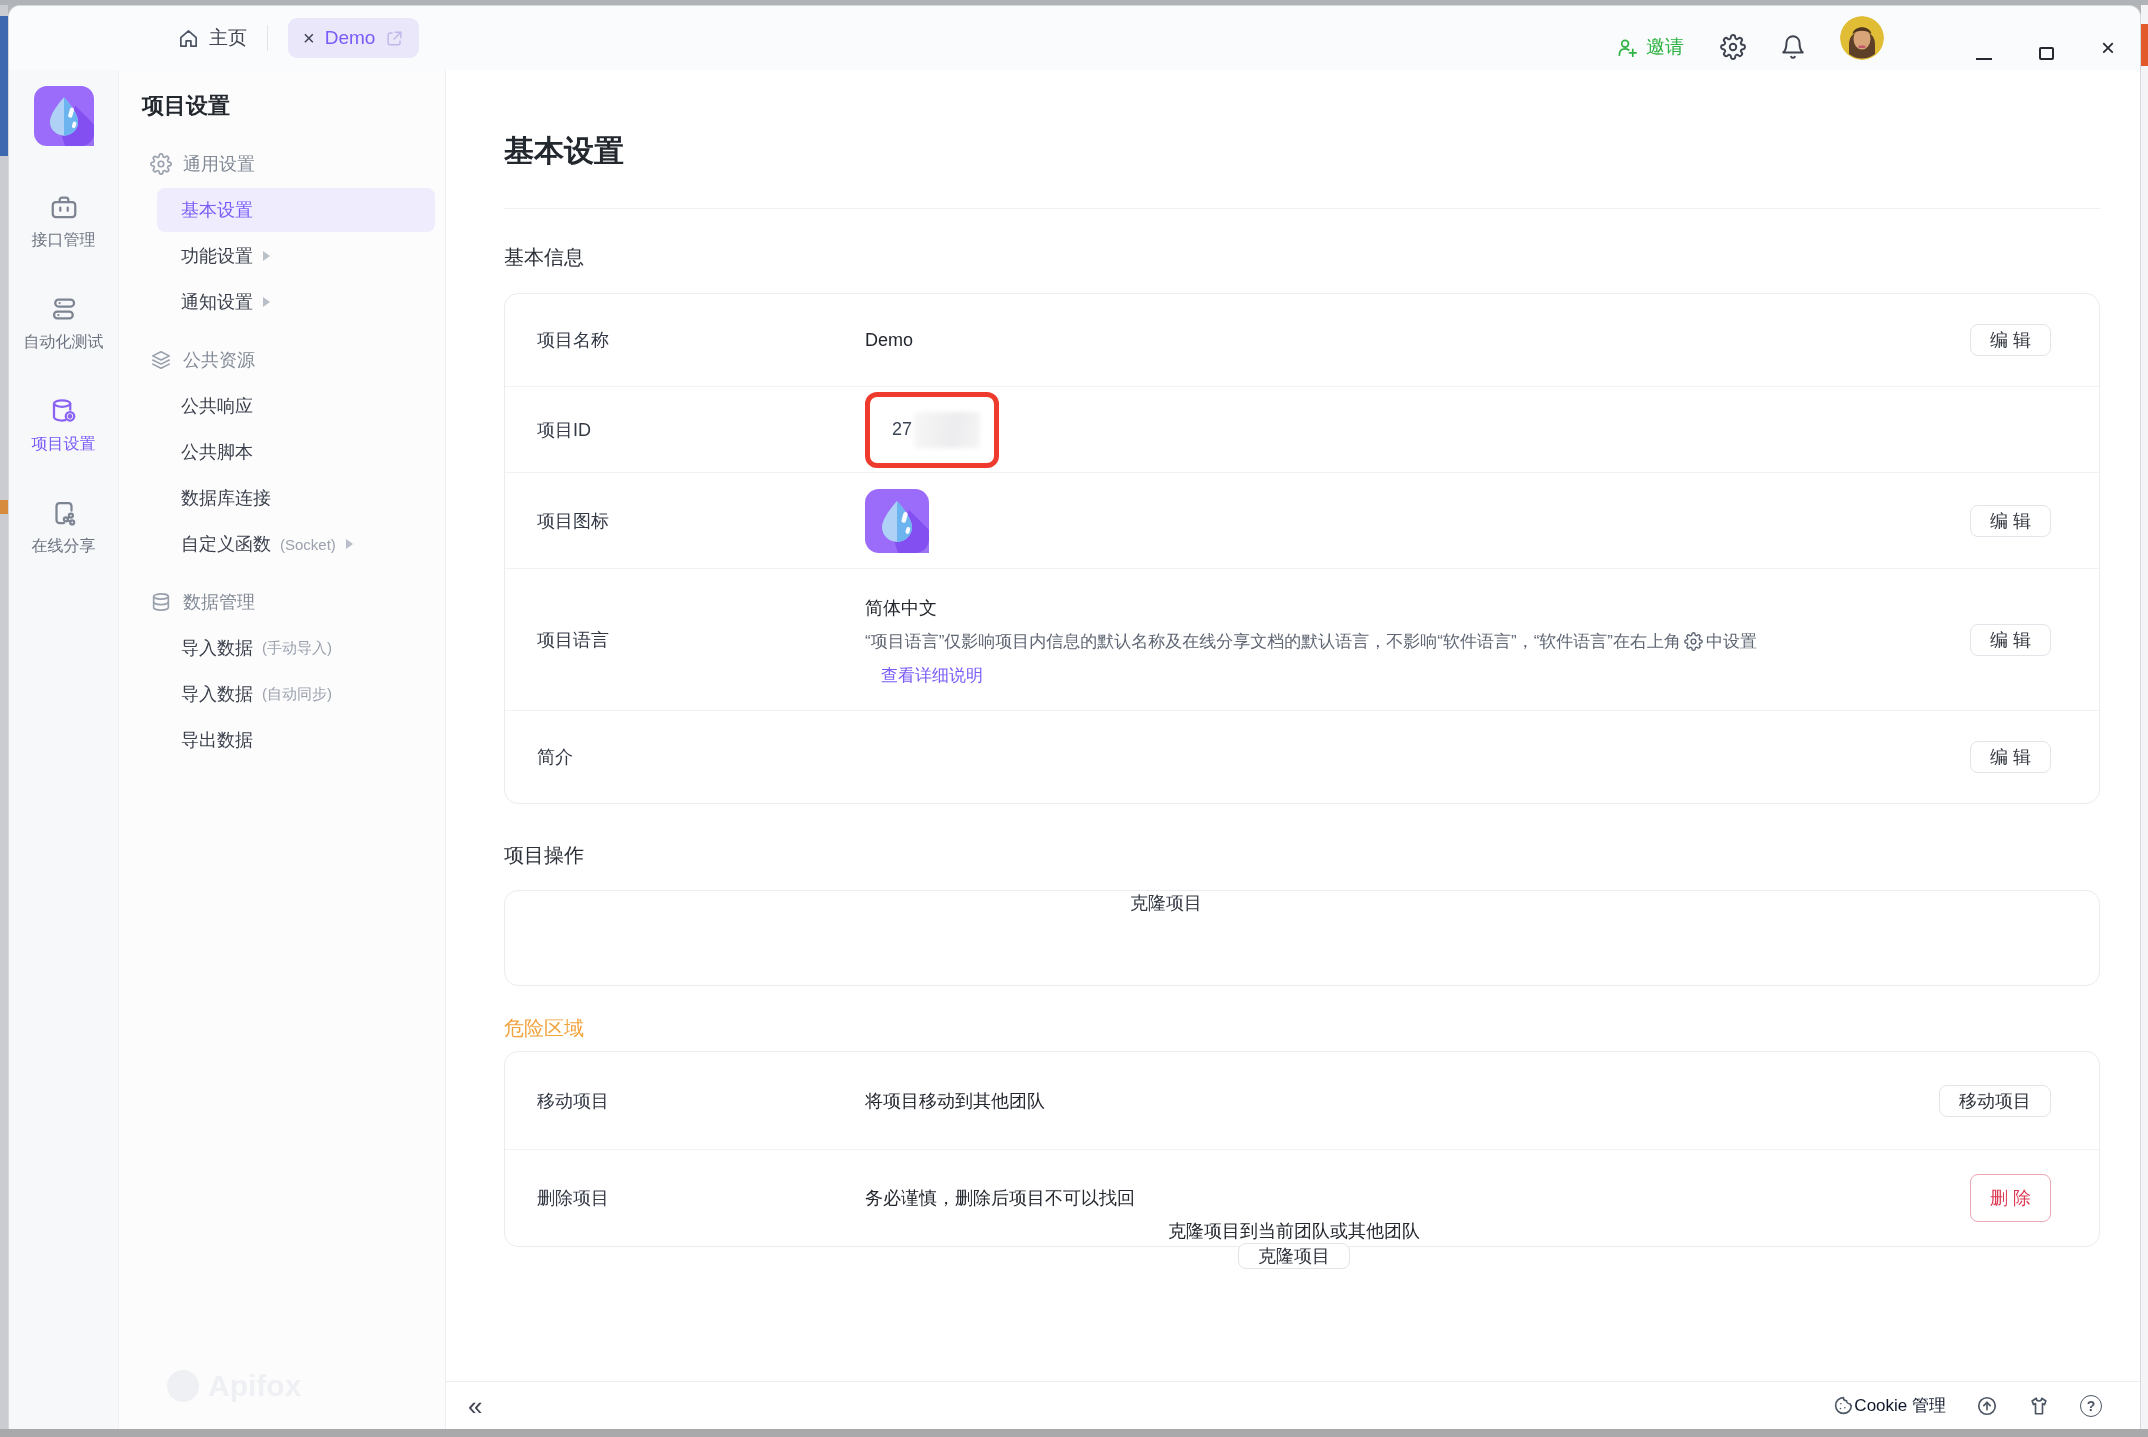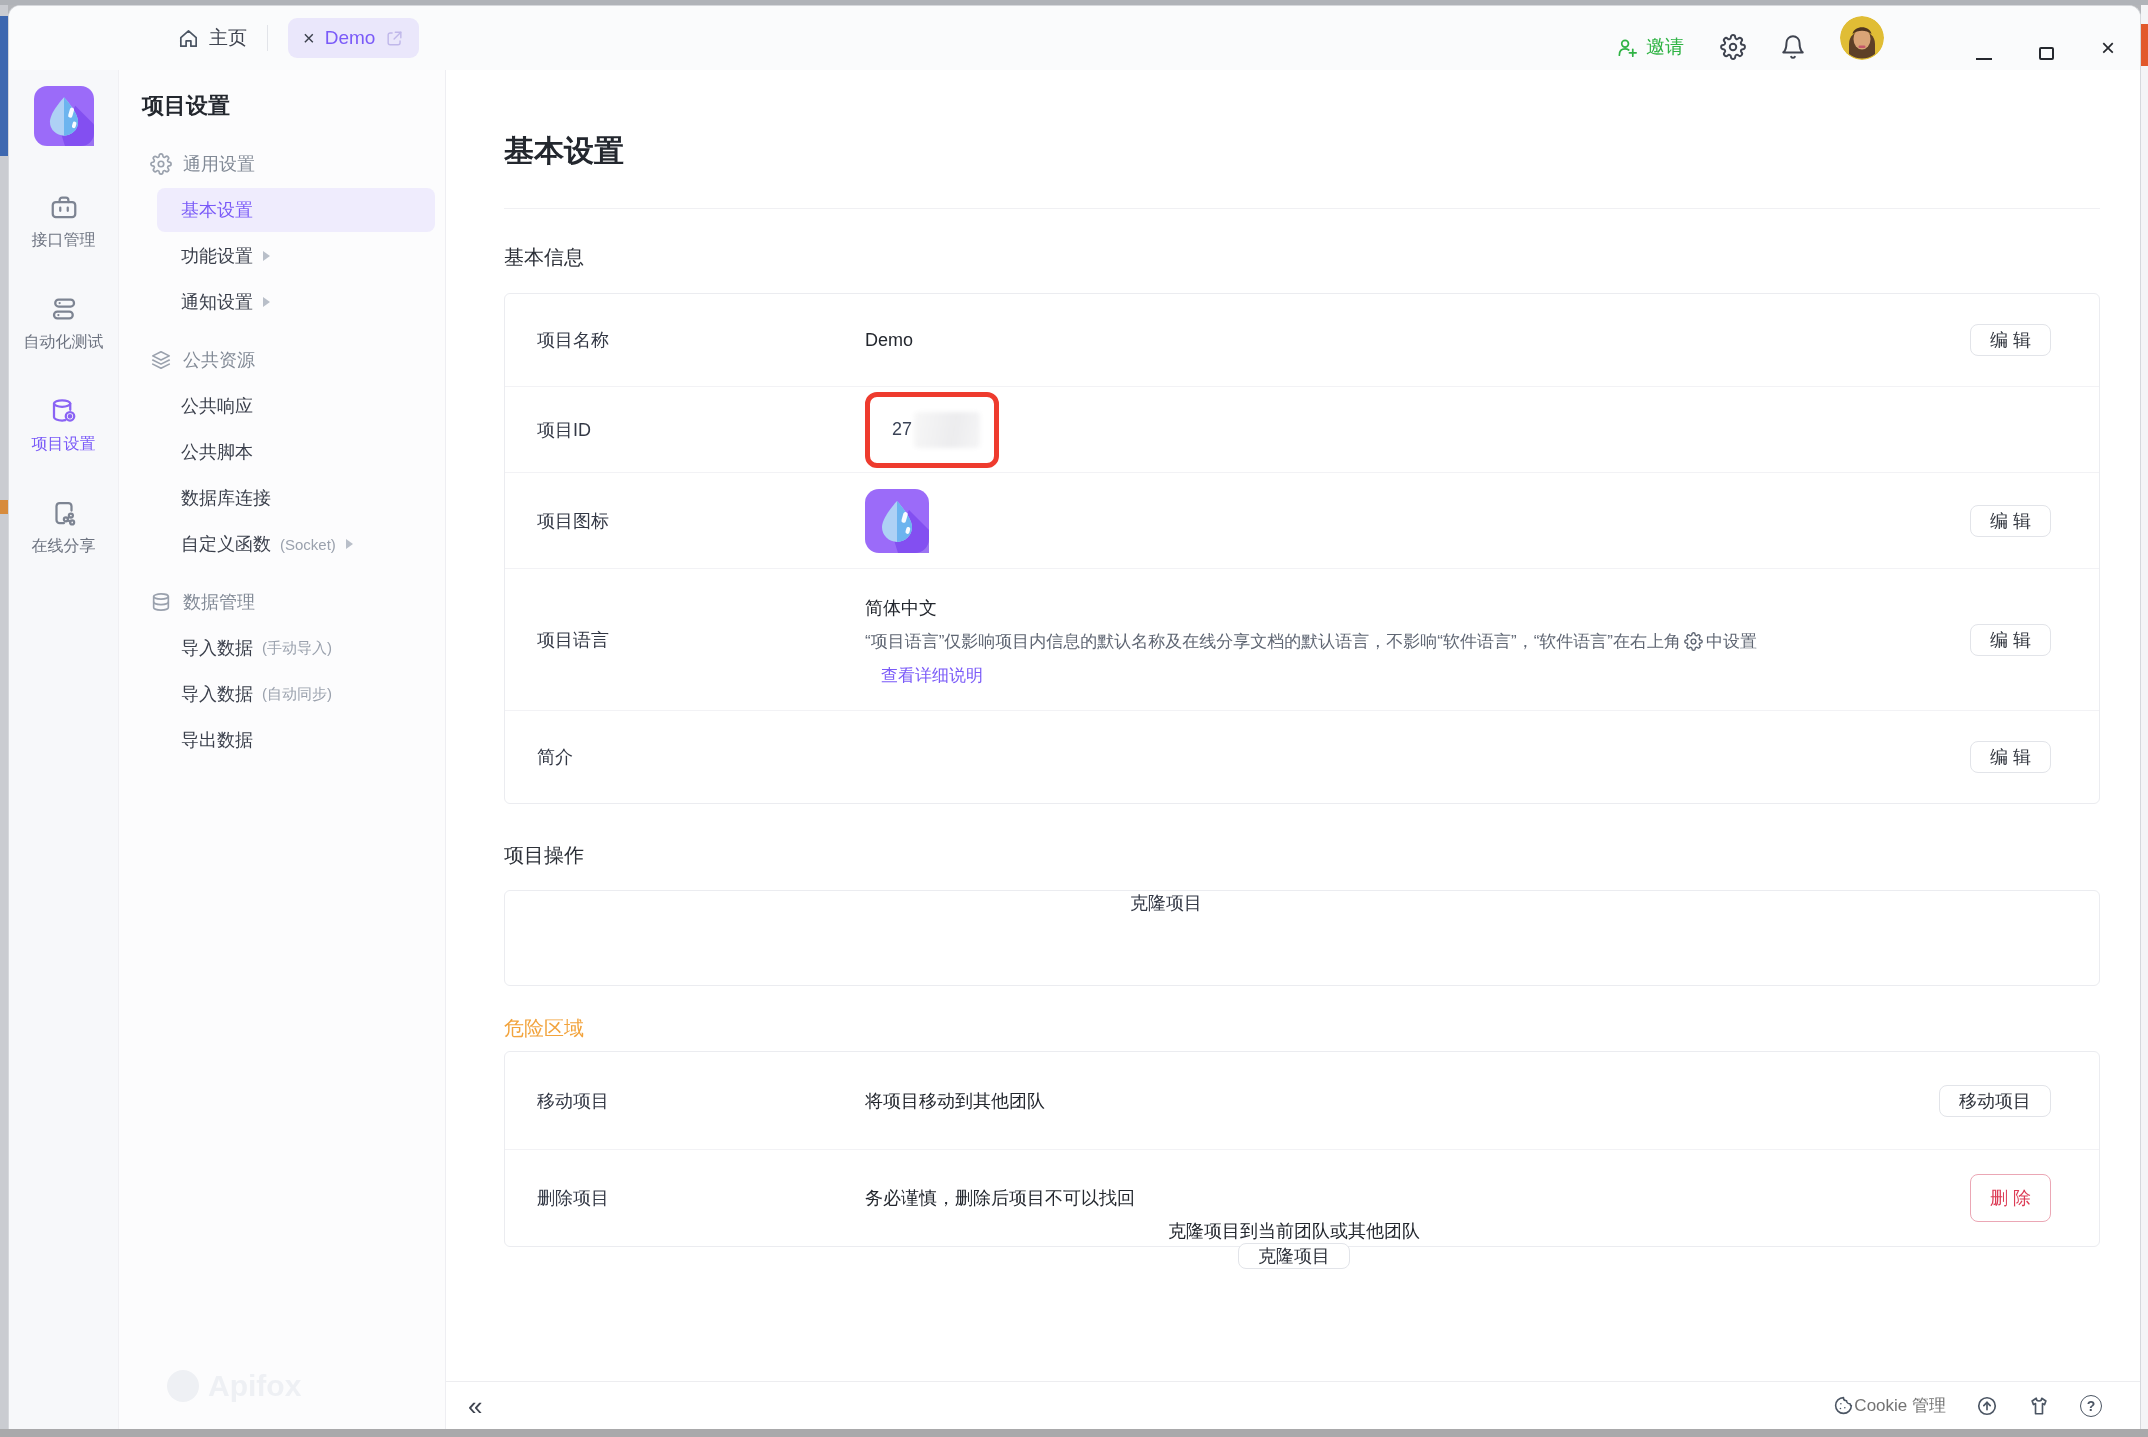--- a/index.html
+++ b/index.html
@@ -64,21 +64,21 @@
   .watermark { position:absolute; bottom:26px; left:48px; display:flex; align-items:center; gap:9px; color:#eef0f4; font-size:30px; font-weight:bold; }
   .watermark .wm-logo { width:32px; height:32px; border-radius:50%; background:#eef0f4; }
 
   
   .main-col { flex:1; display:flex; flex-direction:column; min-width:0; background:#fff; }
   .scrollarea { flex:1; overflow:hidden; padding:0 40px 0 58px; }
   .h1 { margin-top:60px; font-size:30px; font-weight:600; color:#23272e; line-height:42px; }
   .hr { height:1px; background:#f0f0f3; margin-top:36px; }
   .sec-label { margin-top:34px; height:28px; font-size:20px; font-weight:500; color:#2c3038; line-height:28px; }
   .sec-label.warn { color:#f2a33c; margin-top:28px; }
-  .card { margin-top:22px; border:1px solid #ebecf0; border-radius:6px; background:#fff; }
+  .card { margin-top:22px; border:1px solid #ebecf0; border-radius:14px; background:#fff; }
   .row { display:flex; align-items:center; padding:0 48px 0 32px; position:relative; }
   .row + .row { border-top:1px solid #f2f2f5; }
   .row .rlabel { width:328px; flex:0 0 328px; font-size:18px; color:#333845; }
   .row .rvalue { flex:1; font-size:18px; color:#23272e; }
   .btn { border:1px solid #e2e4e9; border-radius:8px; background:#fff; color:#2f333c; font-size:18px; padding:0 19px; height:32px; display:flex; align-items:center; white-space:nowrap; font-family:inherit; }
   .btn.danger { border-color:#eba7b5; color:#dc3b55; height:48px; }
 
   
   .id-anno { position:relative; width:134px; height:76px; border:5px solid #ee3b2e; border-radius:12px; display:flex; align-items:center; padding-left:22px; }
   .id-val { font-size:18px; color:#3a4356; }
@@ -92,21 +92,21 @@
   .lang-desc { font-size:17px; color:#5f6673; line-height:30px; margin-top:4px; display:flex; align-items:center; flex-wrap:wrap; }
   .lang-desc svg { width:19px; height:19px; stroke:#5f6673; margin:0 3px; }
   .lang-link { margin-top:6px; font-size:17px; color:#7a5af8; line-height:26px; margin-left:16px; }
 
   .spacer { flex:1; }
 
   
   .statusbar { flex:0 0 48px; border-top:1px solid #ededf0; display:flex; align-items:center; padding:0 38px 0 22px; background:#fff; }
   .collapse { font-size:26px; color:#3f4450; line-height:1; }
   .sb-right { margin-left:auto; display:flex; align-items:center; gap:30px; }
-  .cookie { display:flex; align-items:center; gap:0; font-size:17px; color:#737373; }
+  .cookie { display:flex; align-items:center; gap:0; font-size:17px; color:#0f172a; }
   .cookie svg { width:21px; height:21px; stroke:#4b5563; }
   .st-ic { width:22px; height:22px; stroke:#4b5563; }
   .help { width:22px; height:22px; border:1.8px solid #4b5563; border-radius:50%; display:flex; align-items:center; justify-content:center; font-size:14px; color:#4b5563; font-weight:bold; }
 
   svg.ic { fill:none; stroke-width:1.8; stroke-linecap:round; stroke-linejoin:round; }
 </style>
 </head>
 <body>
 
 <div class="edge-left">

